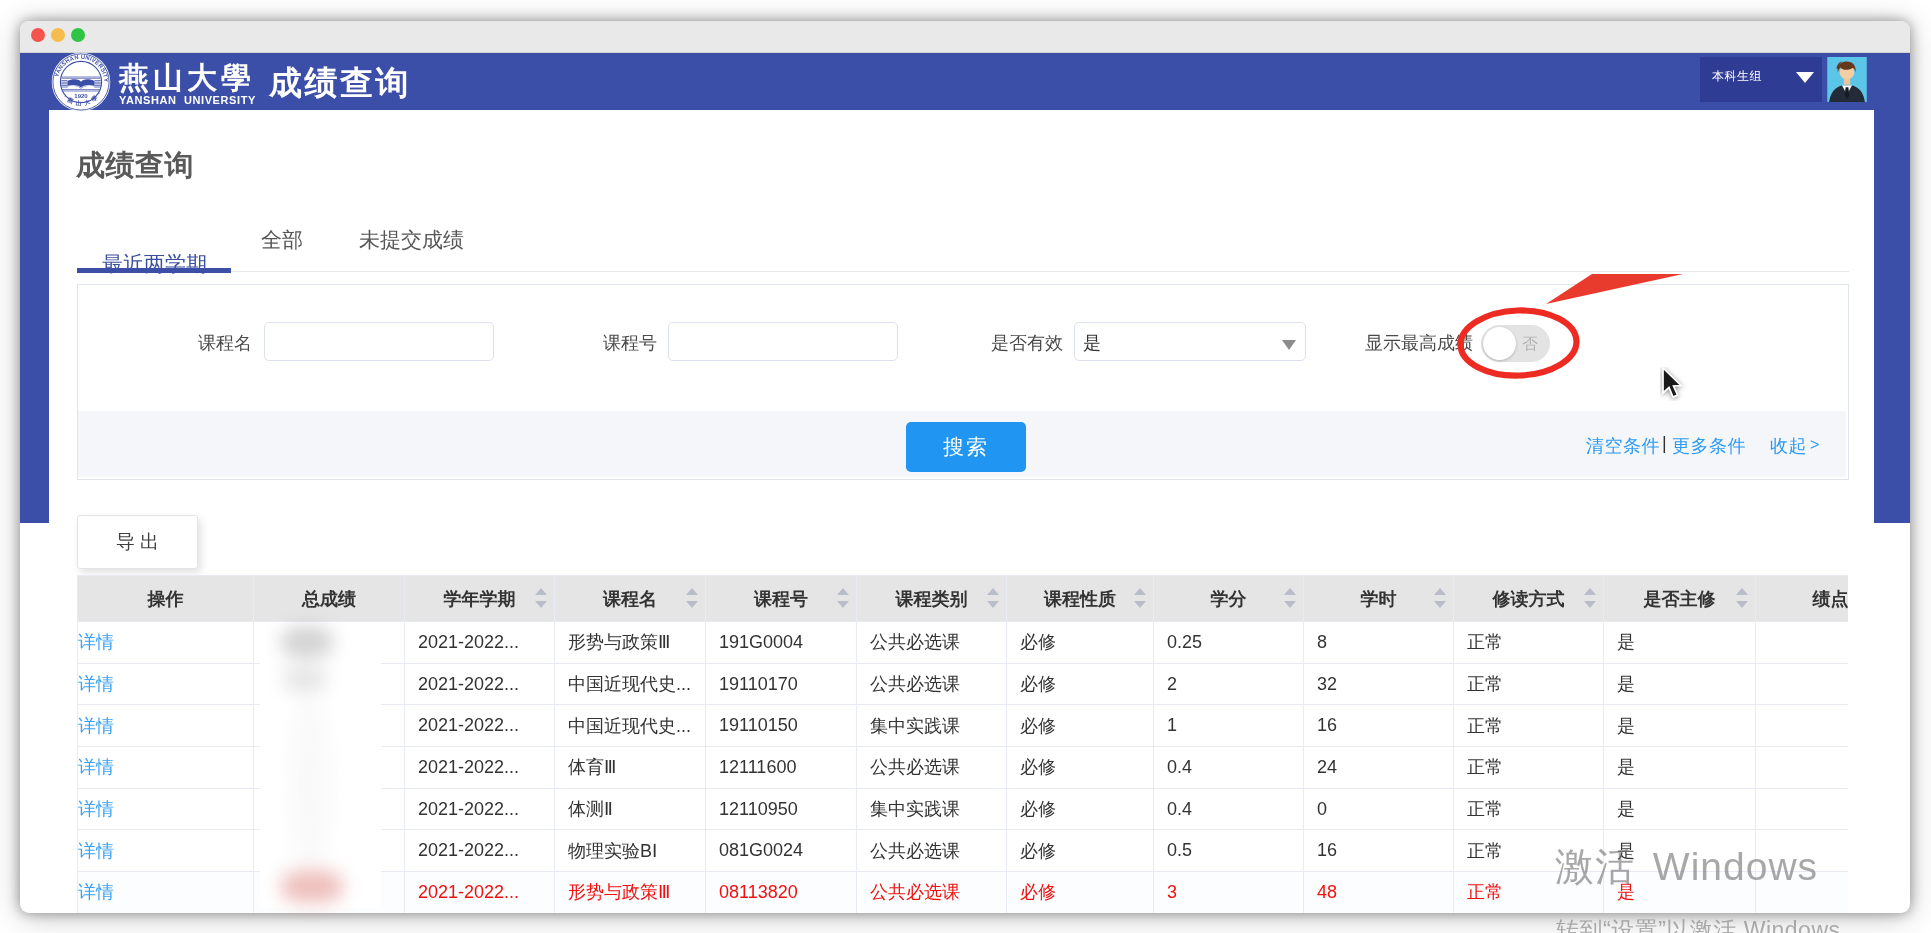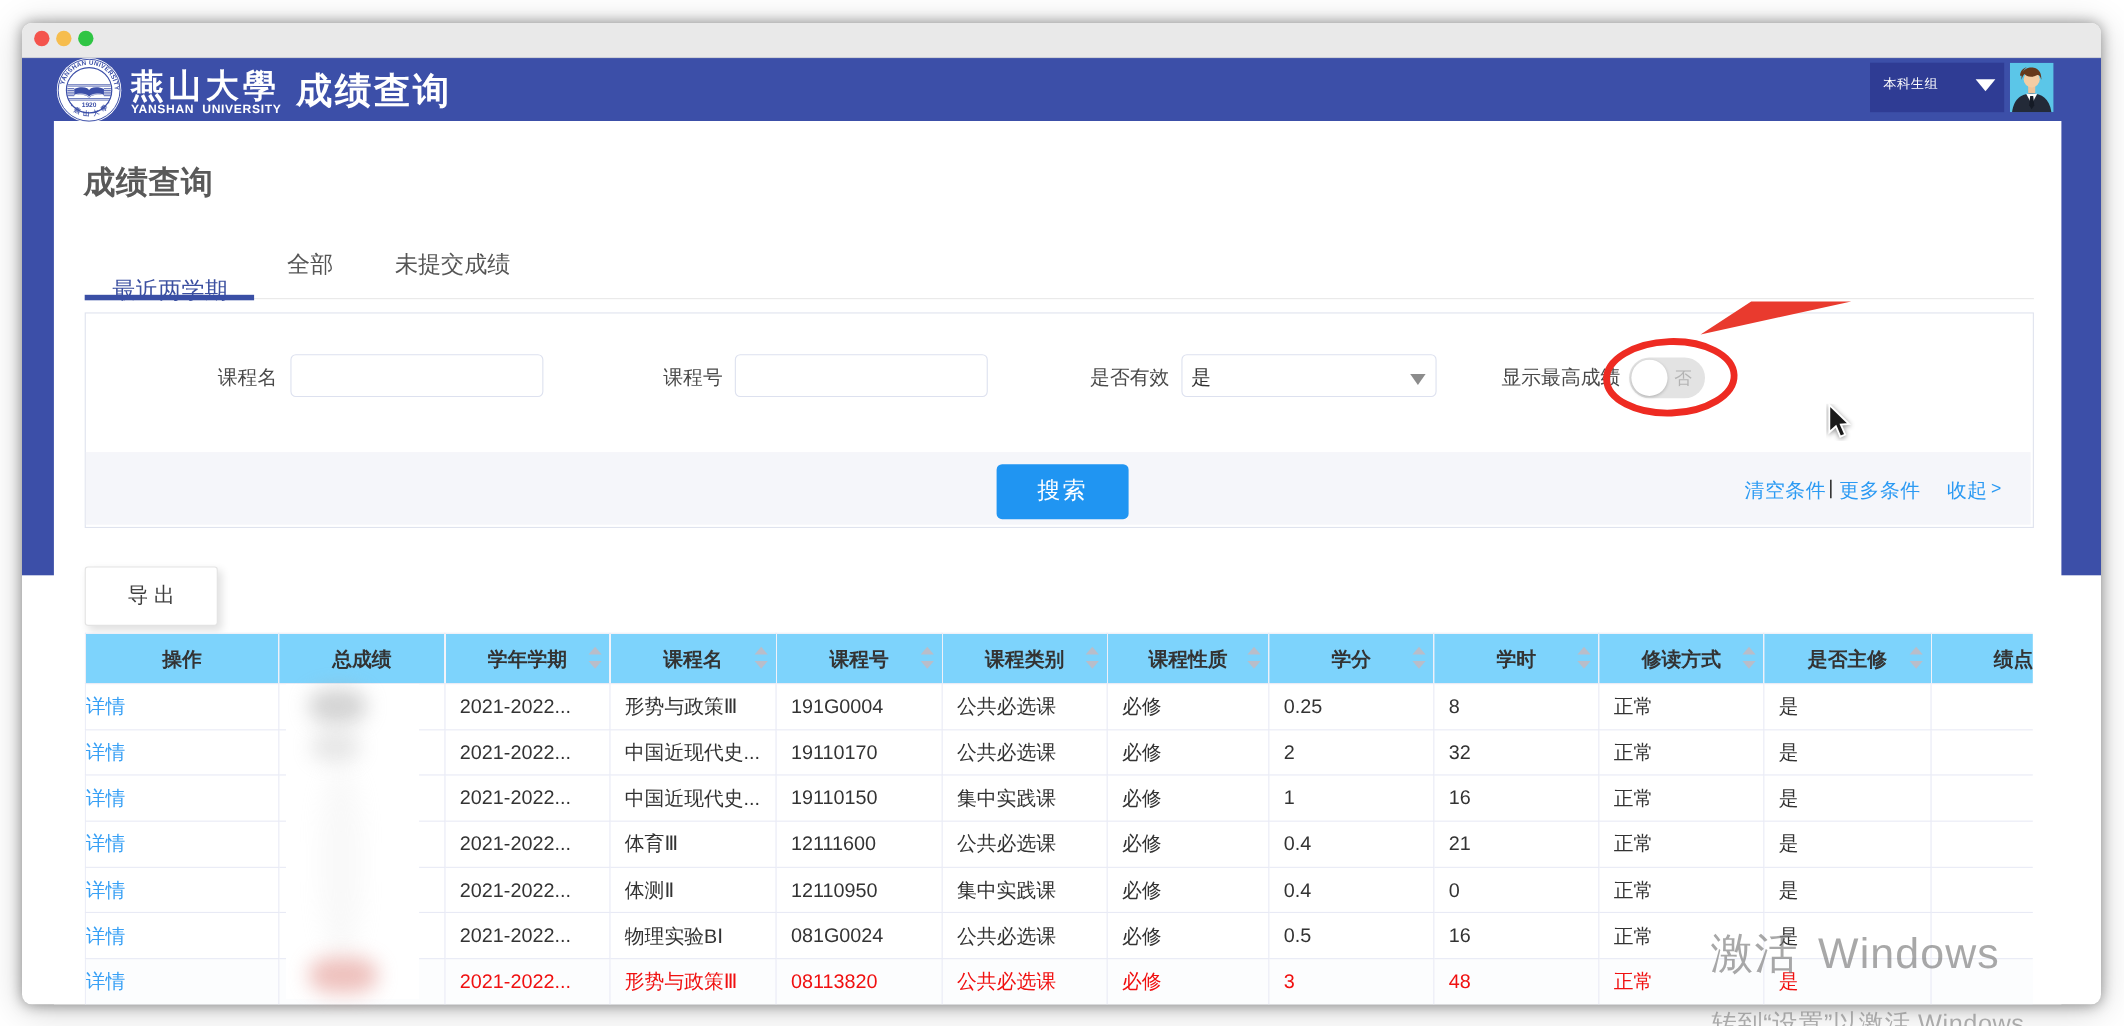--- a/index.html
+++ b/index.html
@@ -32,21 +32,21 @@
      color:#fff;font-size:21px;text-align:center;line-height:50px;letter-spacing:2px;}
   .blink{color:#2b9af3;font-size:18px;top:434px;letter-spacing:0.5px;}
   
   #exportbtn{left:77px;top:515px;width:119px;height:52px;background:#fff;border:1px solid #e3e3e3;
      border-radius:3px;color:#3f3f3f;font-size:19px;text-align:center;line-height:52px;letter-spacing:5px;text-indent:5px;
      box-shadow:3px 4px 8px rgba(0,0,0,0.12);}
   
   #tablewrap{left:77px;top:575px;width:1771px;height:338px;overflow:hidden;}
   table{border-collapse:collapse;table-layout:fixed;width:1828px;}
   th,td{border:1px solid #e8eaf5;overflow:hidden;white-space:nowrap;}
-  th{height:45px;background:#7dd3fc;font-size:18px;color:#333;font-weight:bold;padding:0;position:relative;}
+  th{height:45px;background:#e5e5e5;font-size:18px;color:#333;font-weight:bold;padding:0;position:relative;}
   td{height:40.7px;font-size:18px;color:#333;padding:0 0 0 13px;text-align:left;background:#fff;}
   td.c{text-align:left;padding:0;}
   tr.red td{color:#f01010;}
   tr.red td{background:#fcfdfe;}
   a.detail{color:#38a0f5;text-decoration:none;}
   .caret{position:absolute;right:7px;top:50%;margin-top:-10.5px;}
   .caret i{display:block;width:0;height:0;border-left:6px solid transparent;border-right:6px solid transparent;}
   .caret .up{border-bottom:7px solid #b9bdc9;margin-bottom:6px;}
   .caret .dn{border-top:7px solid #b9bdc9;}
   
@@ -214,21 +214,21 @@
           </tr>
       <tr>
             <td class="c"><a class="detail">详情</a></td>
             <td></td>
             <td>2021-2022...</td>
             <td>体育Ⅲ</td>
             <td>12111600</td>
             <td>公共必选课</td>
             <td>必修</td>
             <td>0.4</td>
-            <td>21</td>
+            <td>24</td>
             <td>正常</td>
             <td>是</td>
             <td></td>
           </tr>
       <tr>
             <td class="c"><a class="detail">详情</a></td>
             <td></td>
             <td>2021-2022...</td>
             <td>体测Ⅱ</td>
             <td>12110950</td>

